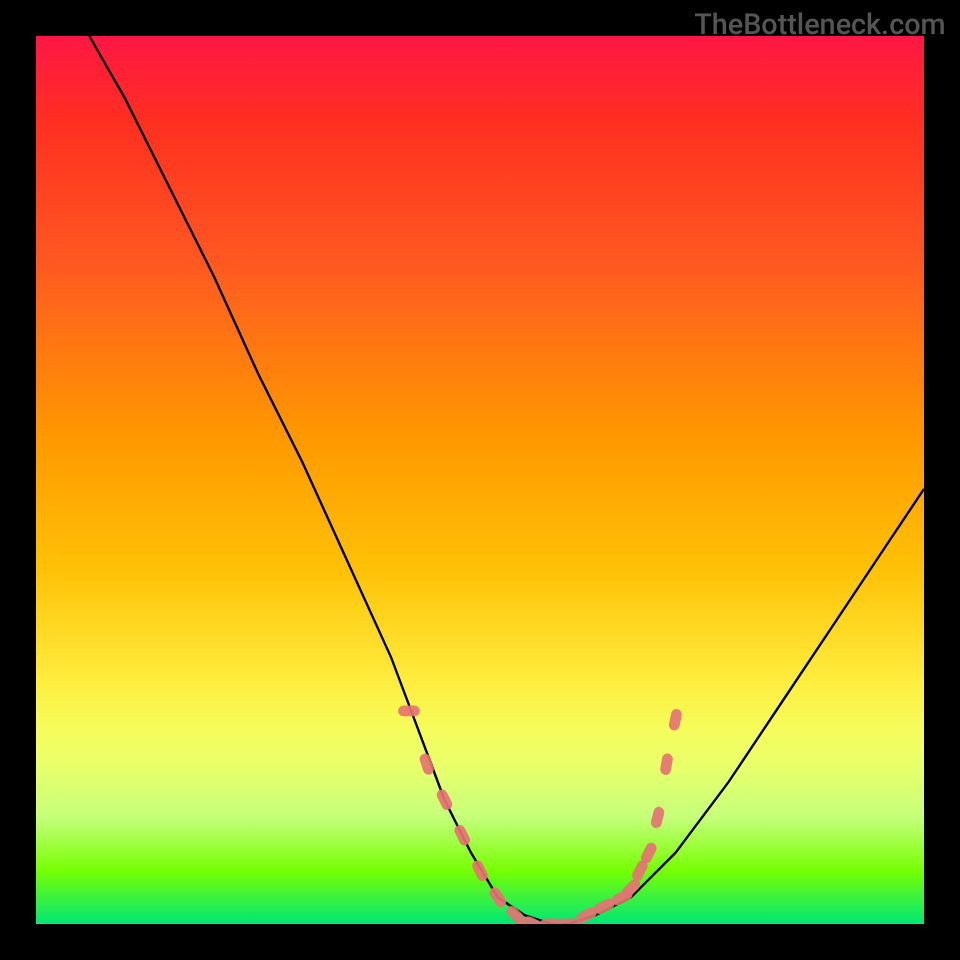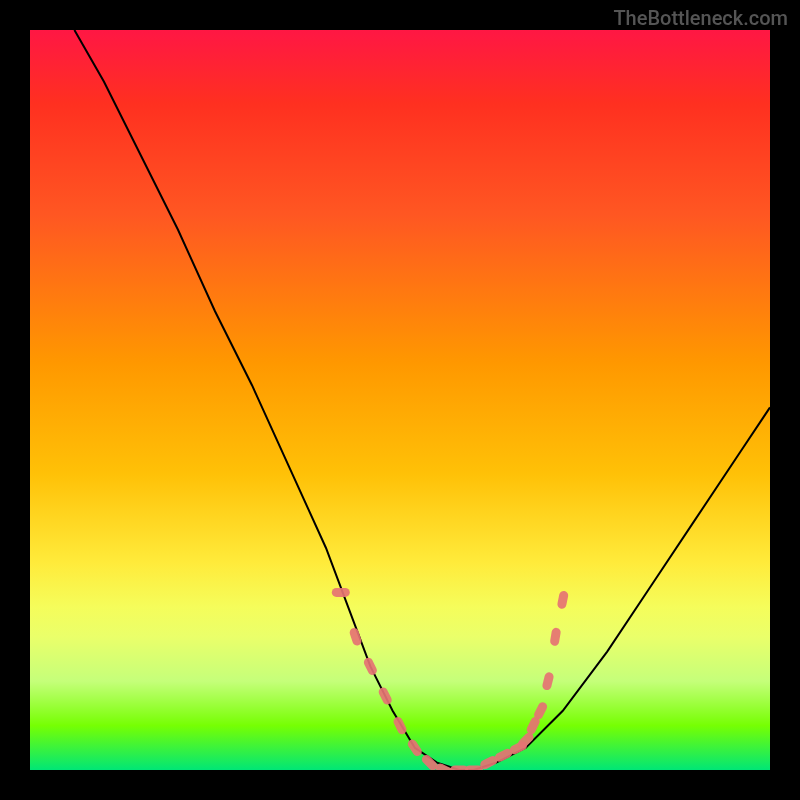--- a/index.html
+++ b/index.html
@@ -35,21 +35,21 @@
         #c5ff7a 88%,
         #76ff03 94%,
         #00e676 100%
       );
     }
     .watermark {
       position: absolute;
       top: 6px;
       right: 12px;
       color: #555;
-      font-size: 20px;
+      font-size: 24px;
       font-weight: 500;
       z-index: 10;
     }
     svg.overlay {
       position: absolute;
       left: 0;
       top: 0;
       width: 740px;
       height: 740px;
       pointer-events: none;

